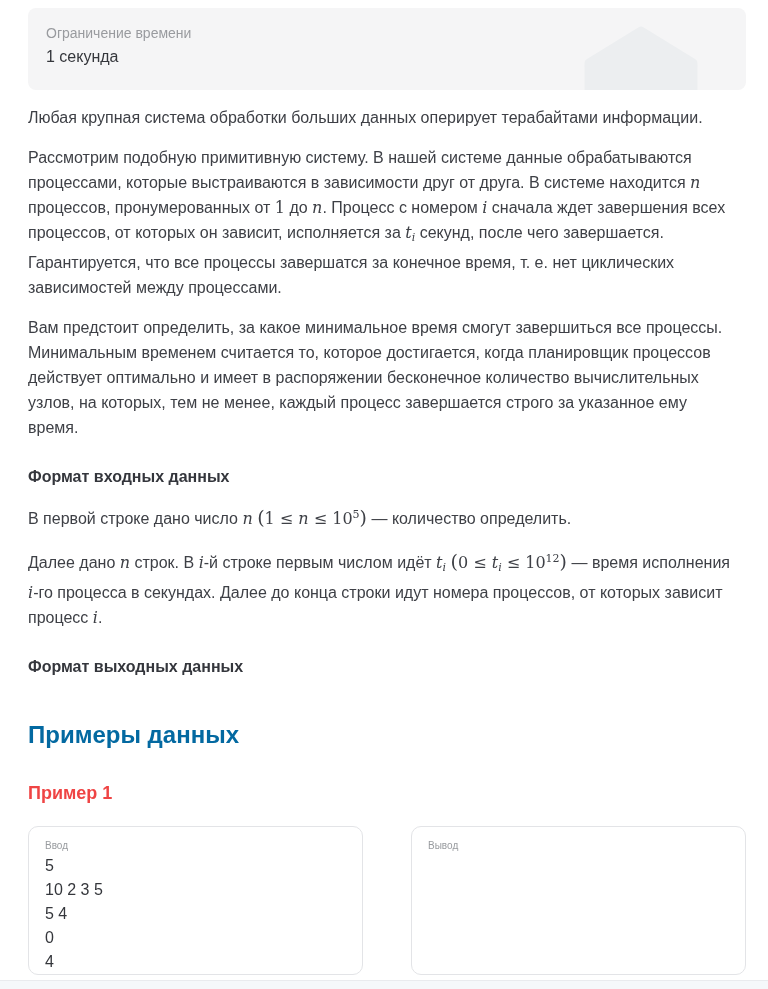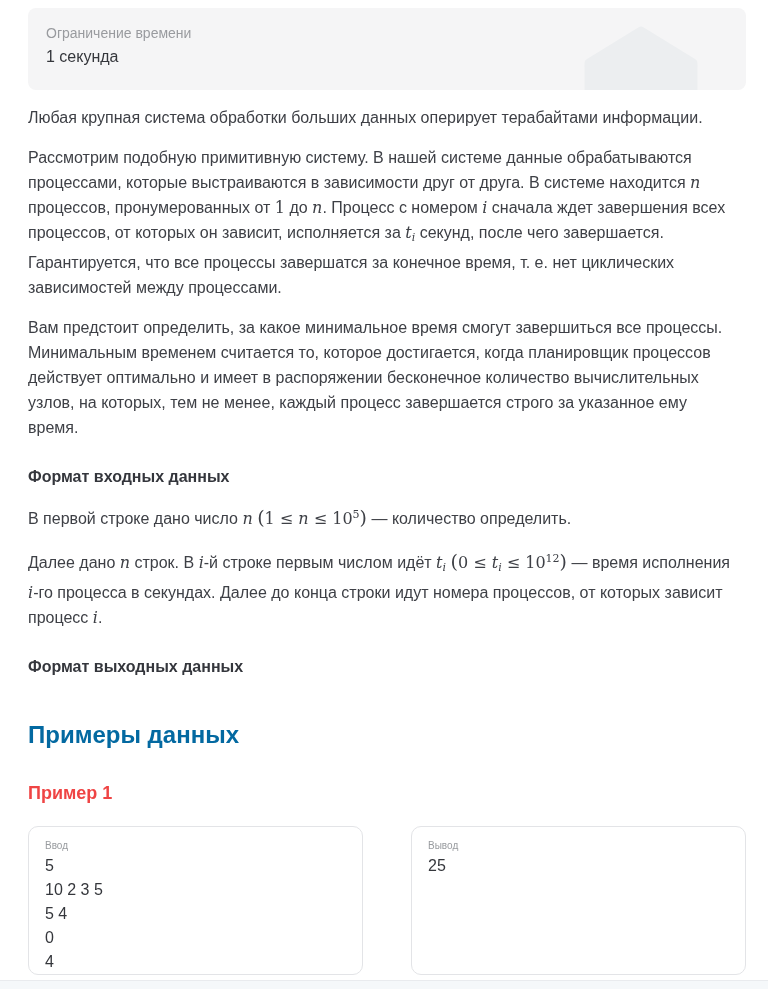--- a/index.html
+++ b/index.html
@@ -159,21 +159,18 @@
       <div>
           <div class="code-line">5</div>
           <div class="code-line">10 2 3 5</div>
           <div class="code-line">5 4</div>
           <div class="code-line">0</div>
           <div class="code-line">4</div>
         </div>
     </div>
     <div class="example-box">
       <div class="example-label">Вывод</div>
-      <div>
-          <div class="code-line">25</div>
-        </div>
     </div>
   </div>
 
 </div>
 
 <div class="bottom-strip"></div>
 
 </body></html>

